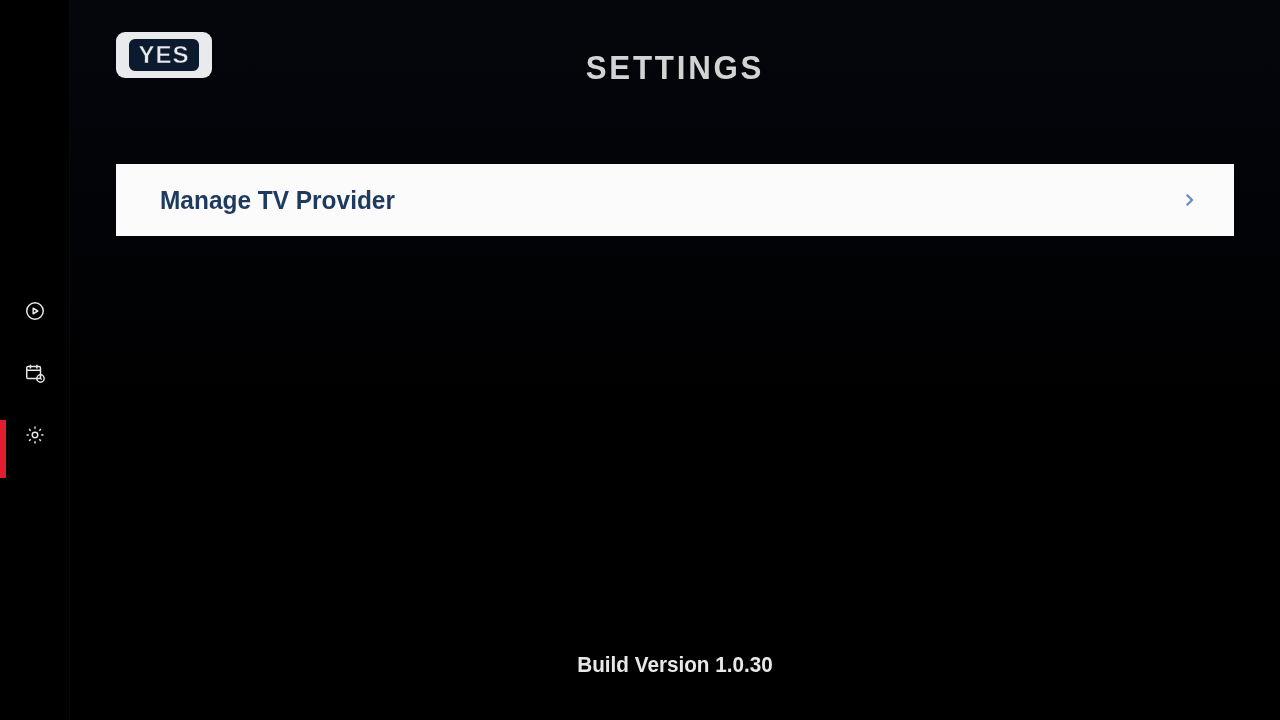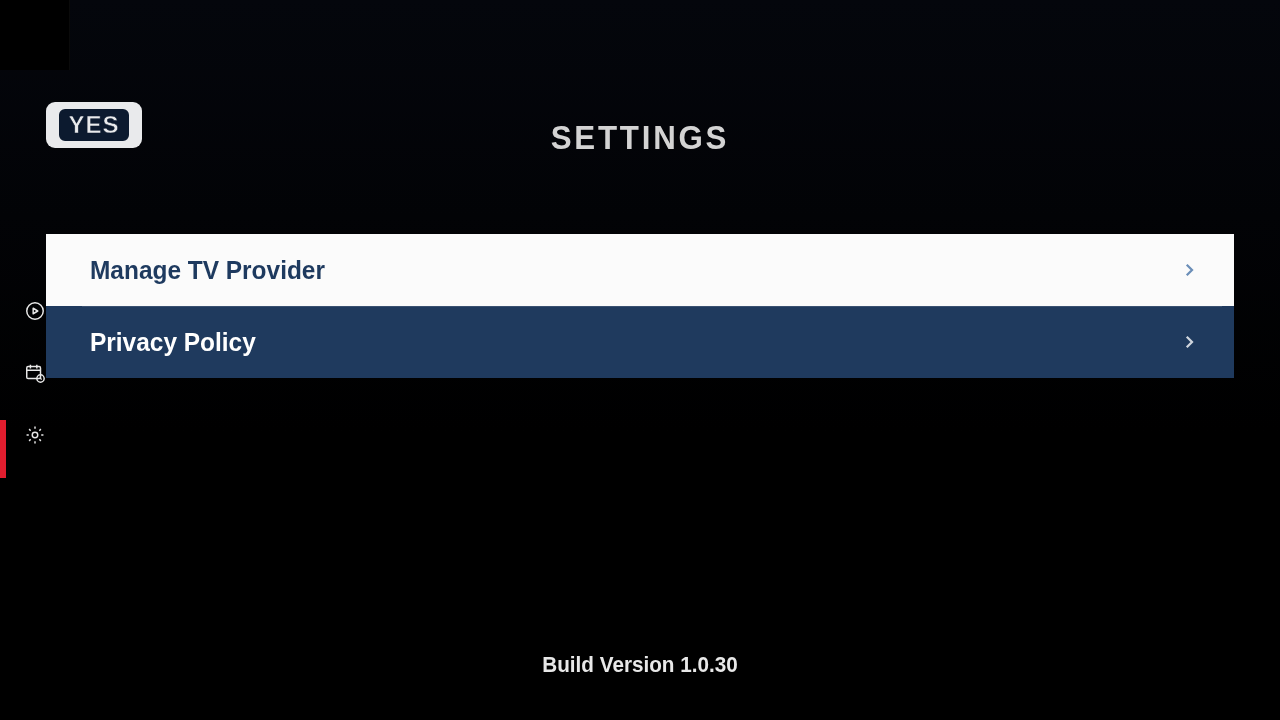--- a/index.html
+++ b/index.html
@@ -8,21 +8,20 @@
     height: 720px;
     background: #000;
     overflow: hidden;
     font-family: "Arial Narrow", Arial, Helvetica, sans-serif;
   }
   .app {
     display: flex;
     width: 100%;
     height: 100%;
     background: linear-gradient(180deg, #04060c 0%, #000 60%);
-    flex-direction: column;
   }
   
   .sidebar {
     width: 70px;
     flex: 0 0 70px;
     background: #000;
     border-right: 1px solid #0a0a0a;
     position: relative;
   }
   .sidebar-icons {
@@ -229,28 +228,20 @@
         <div class="row focused">
           <div class="row-label">Manage TV Provider</div>
           <span class="chevron">
             <svg viewBox="0 0 24 24">
                 <path d="M9 5l7 7-7 7"></path>
               </svg>
           </span>
         </div>
 
 
-        <div class="row">
-          <div class="row-label">Privacy Policy</div>
-          <span class="chevron">
-            <svg viewBox="0 0 24 24">
-                <path d="M9 5l7 7-7 7"></path>
-              </svg>
-          </span>
-        </div>
 
       </div>
 
 
     </div>
 
     <div class="build">Build Version 1.0.30</div>
 
   </div>
 </div>

